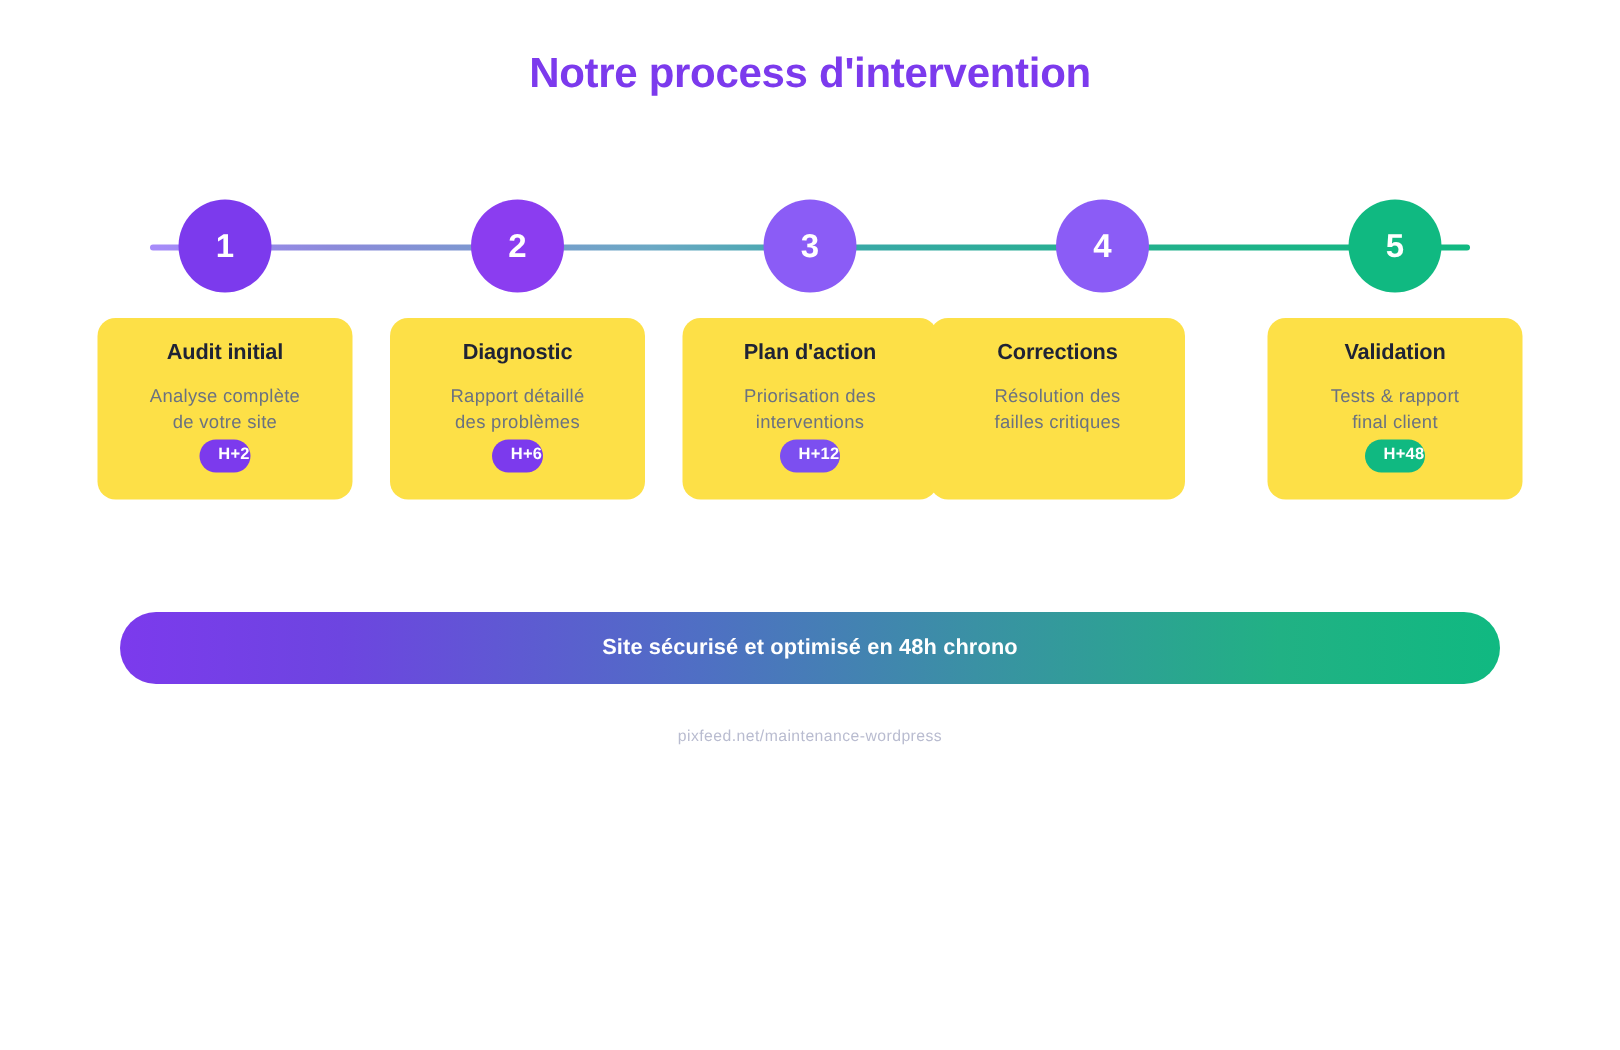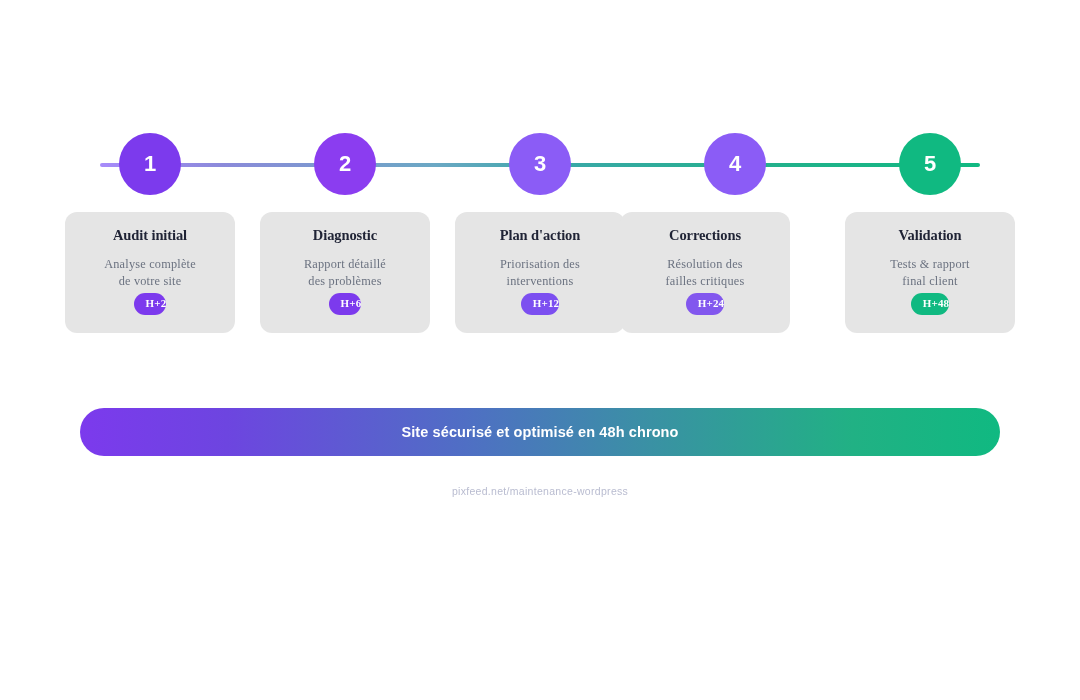--- a/index.html
+++ b/index.html
@@ -98,26 +98,25 @@
     top: 212px;
     left: 0;
     width: 1080px;
     height: 121px;
   }
   .card {
     position: absolute;
     top: 0;
     width: 170px;
     height: 121px;
-    background: #e5e5e5;
+    background: #fde047;
     border-radius: 12px;
     box-sizing: border-box;
     padding: 14px 10px 0 10px;
     text-align: center;
-    font-family: Liberation Serif, serif;
   }
   .card-title {
     margin: 0;
     font-size: 14.5px;
     font-weight: bold;
     color: #1f2335;
     line-height: 19px;
     letter-spacing: -0.1px;
   }
   .card-desc {
@@ -185,20 +184,21 @@
     color: #b9bcd0;
     letter-spacing: 0.3px;
   }
 </style>
 </head>
 <body>
 
 <div class="page">
 
   <div class="header">
+    <h1 class="page-title">Notre process d'intervention</h1>
   </div>
 
   <div class="timeline">
     <div class="timeline-line"></div>
     <div class="steps">
         <div class="step-circle" style="left: 119px; background: rgb(124, 58, 237);">1</div>
         <div class="step-circle" style="left: 314px; background: rgb(139, 61, 240);">2</div>
         <div class="step-circle" style="left: 509px; background: rgb(139, 92, 246);">3</div>
         <div class="step-circle" style="left: 704px; background: rgb(139, 92, 246);">4</div>
         <div class="step-circle" style="left: 899px; background: rgb(16, 185, 129);">5</div>
@@ -217,21 +217,20 @@
         <div class="card-badge-wrap"><span class="card-badge" style="background: rgb(124, 58, 237);">H+6</span></div>
       </div>
       <div class="card" style="left: 455px;">
         <p class="card-title">Plan d'action</p>
         <p class="card-desc"><span>Priorisation des</span><br><span>interventions</span></p>
         <div class="card-badge-wrap"><span class="card-badge" style="background: rgb(124, 79, 240); margin-top: 28px;">H+12</span></div>
       </div>
       <div class="card" style="left: 620px;">
         <p class="card-title">Corrections</p>
         <p class="card-desc"><span>Résolution des</span><br><span>failles critiques</span></p>
-        <div class="card-badge-wrap"><span class="card-badge" style="background: rgb(130, 87, 238);">H+24</span></div>
       </div>
       <div class="card" style="left: 845px;">
         <p class="card-title">Validation</p>
         <p class="card-desc"><span>Tests &amp; rapport</span><br><span>final client</span></p>
         <div class="card-badge-wrap"><span class="card-badge" style="background: rgb(16, 185, 129);">H+48</span></div>
       </div>
     </div>
 
   <div class="cta">
     <span class="cta-text">Site sécurisé et optimisé en 48h chrono</span>

